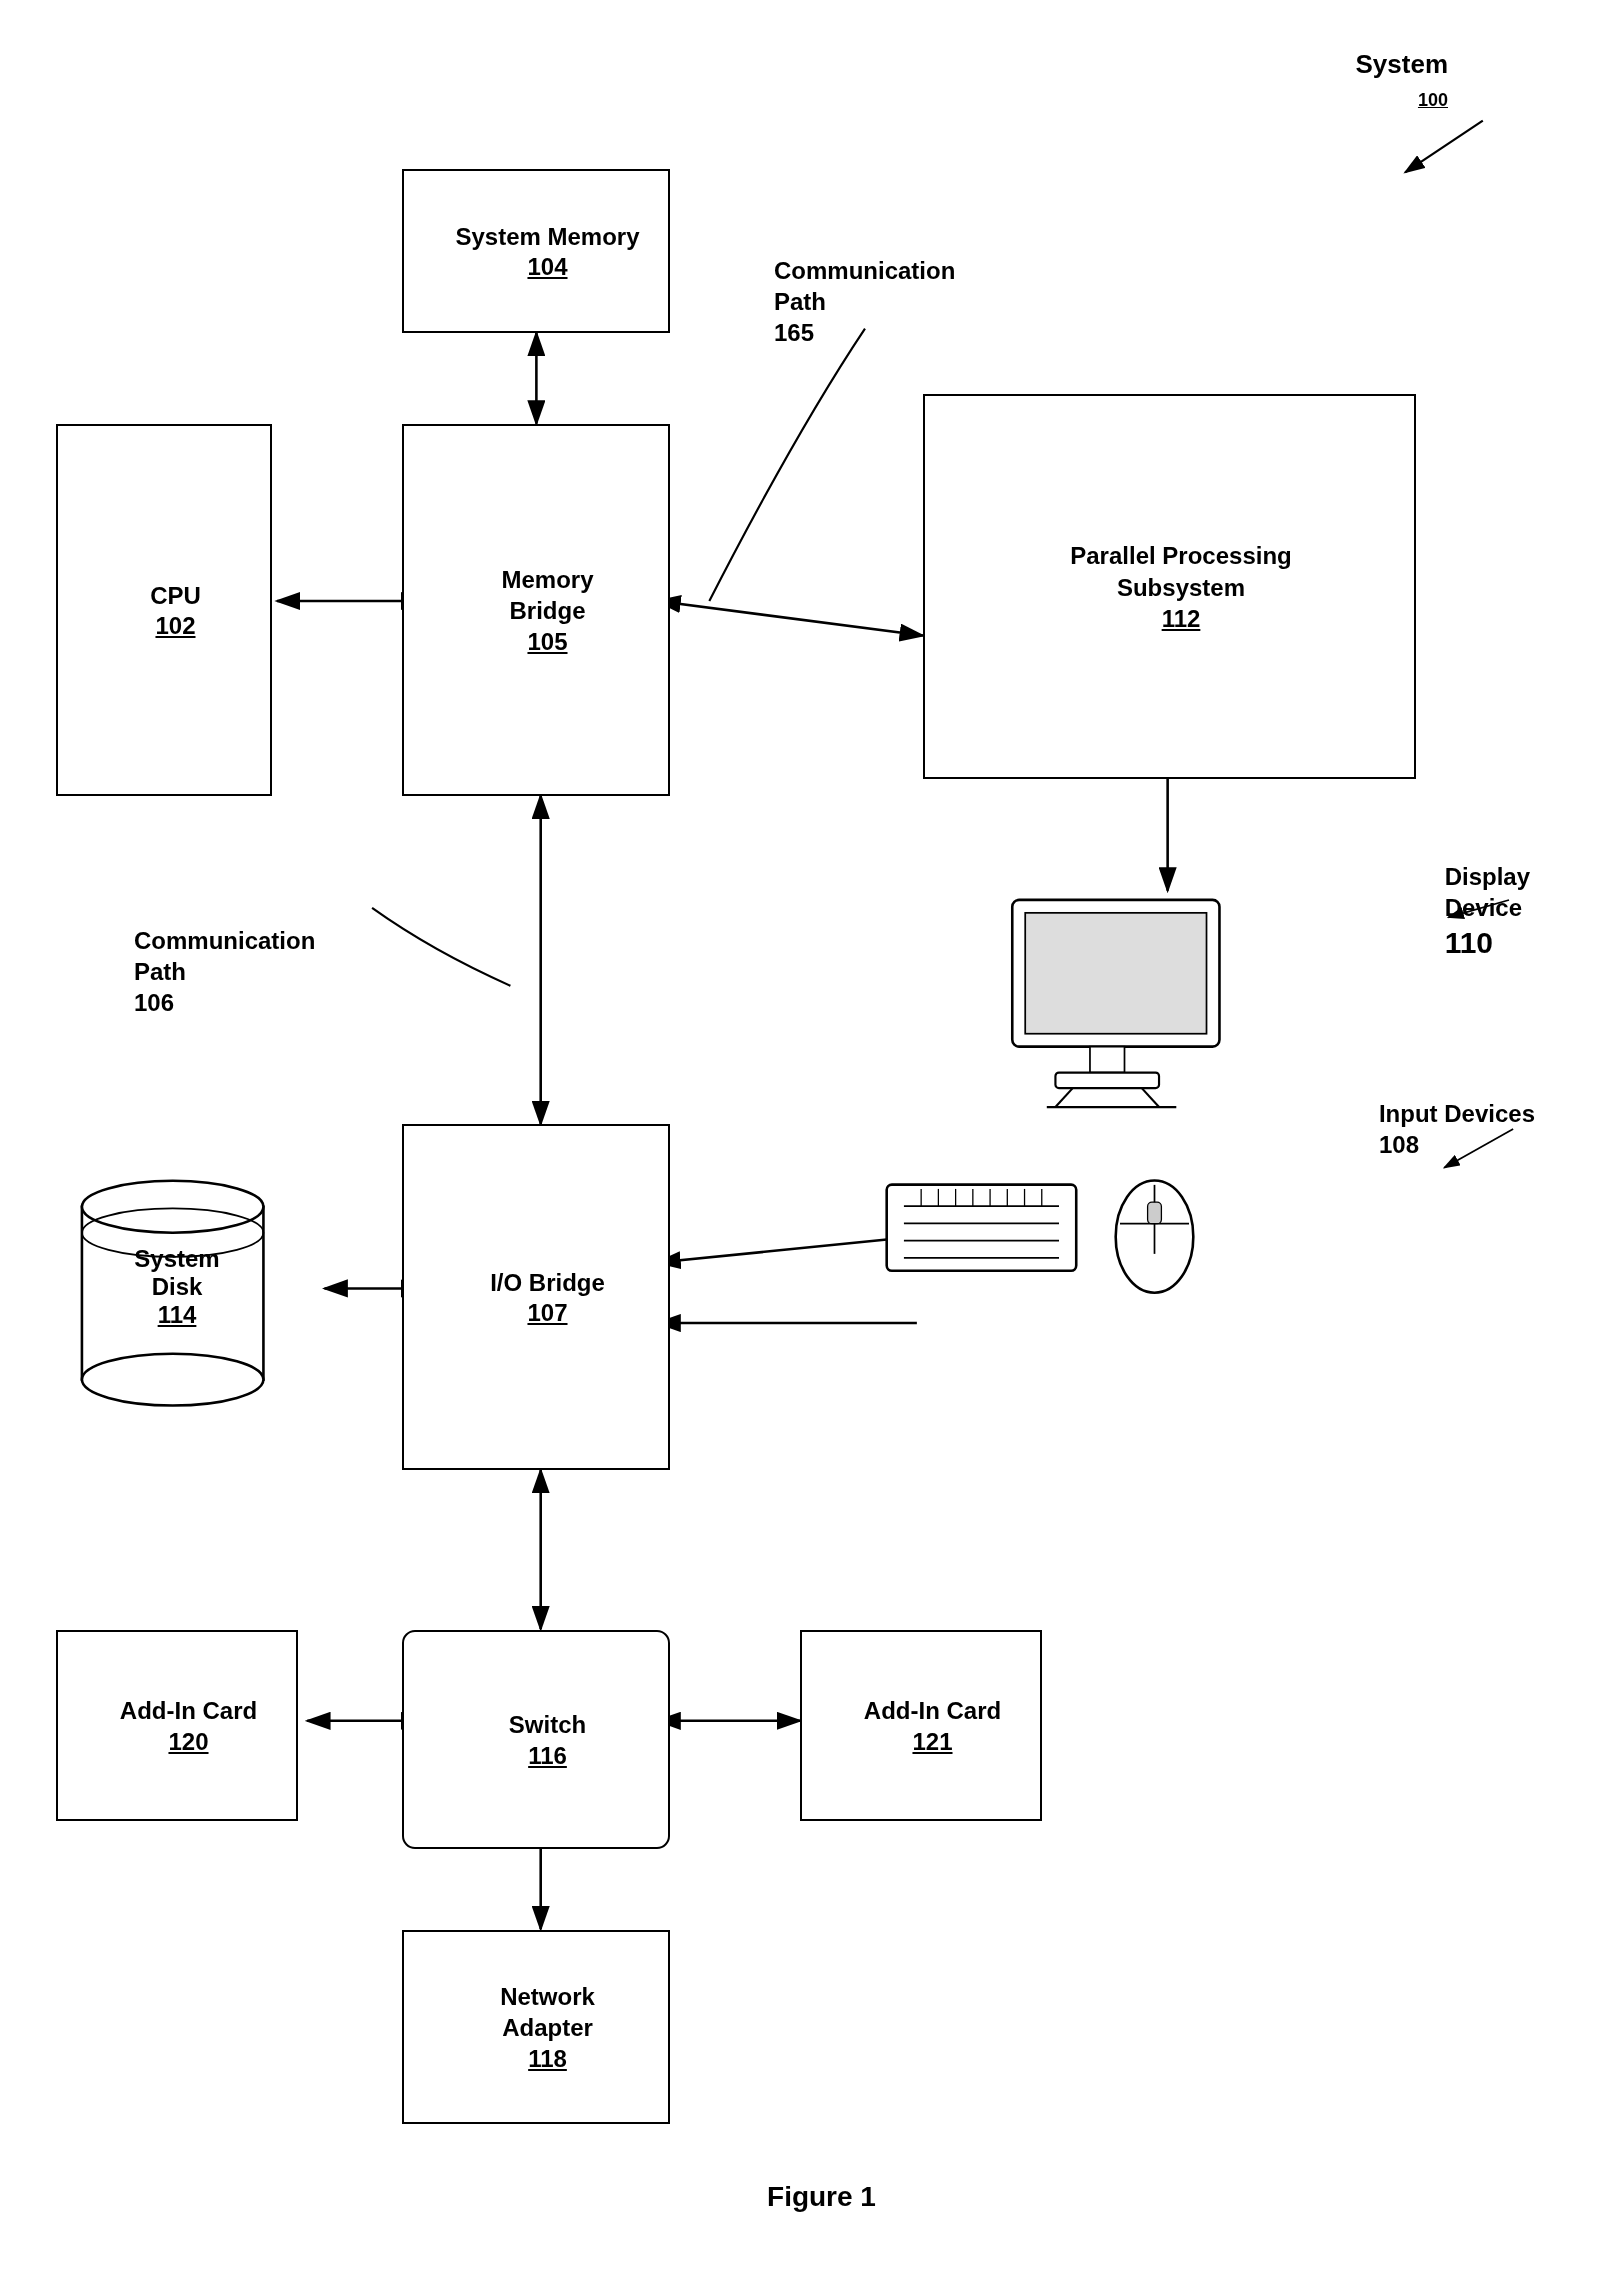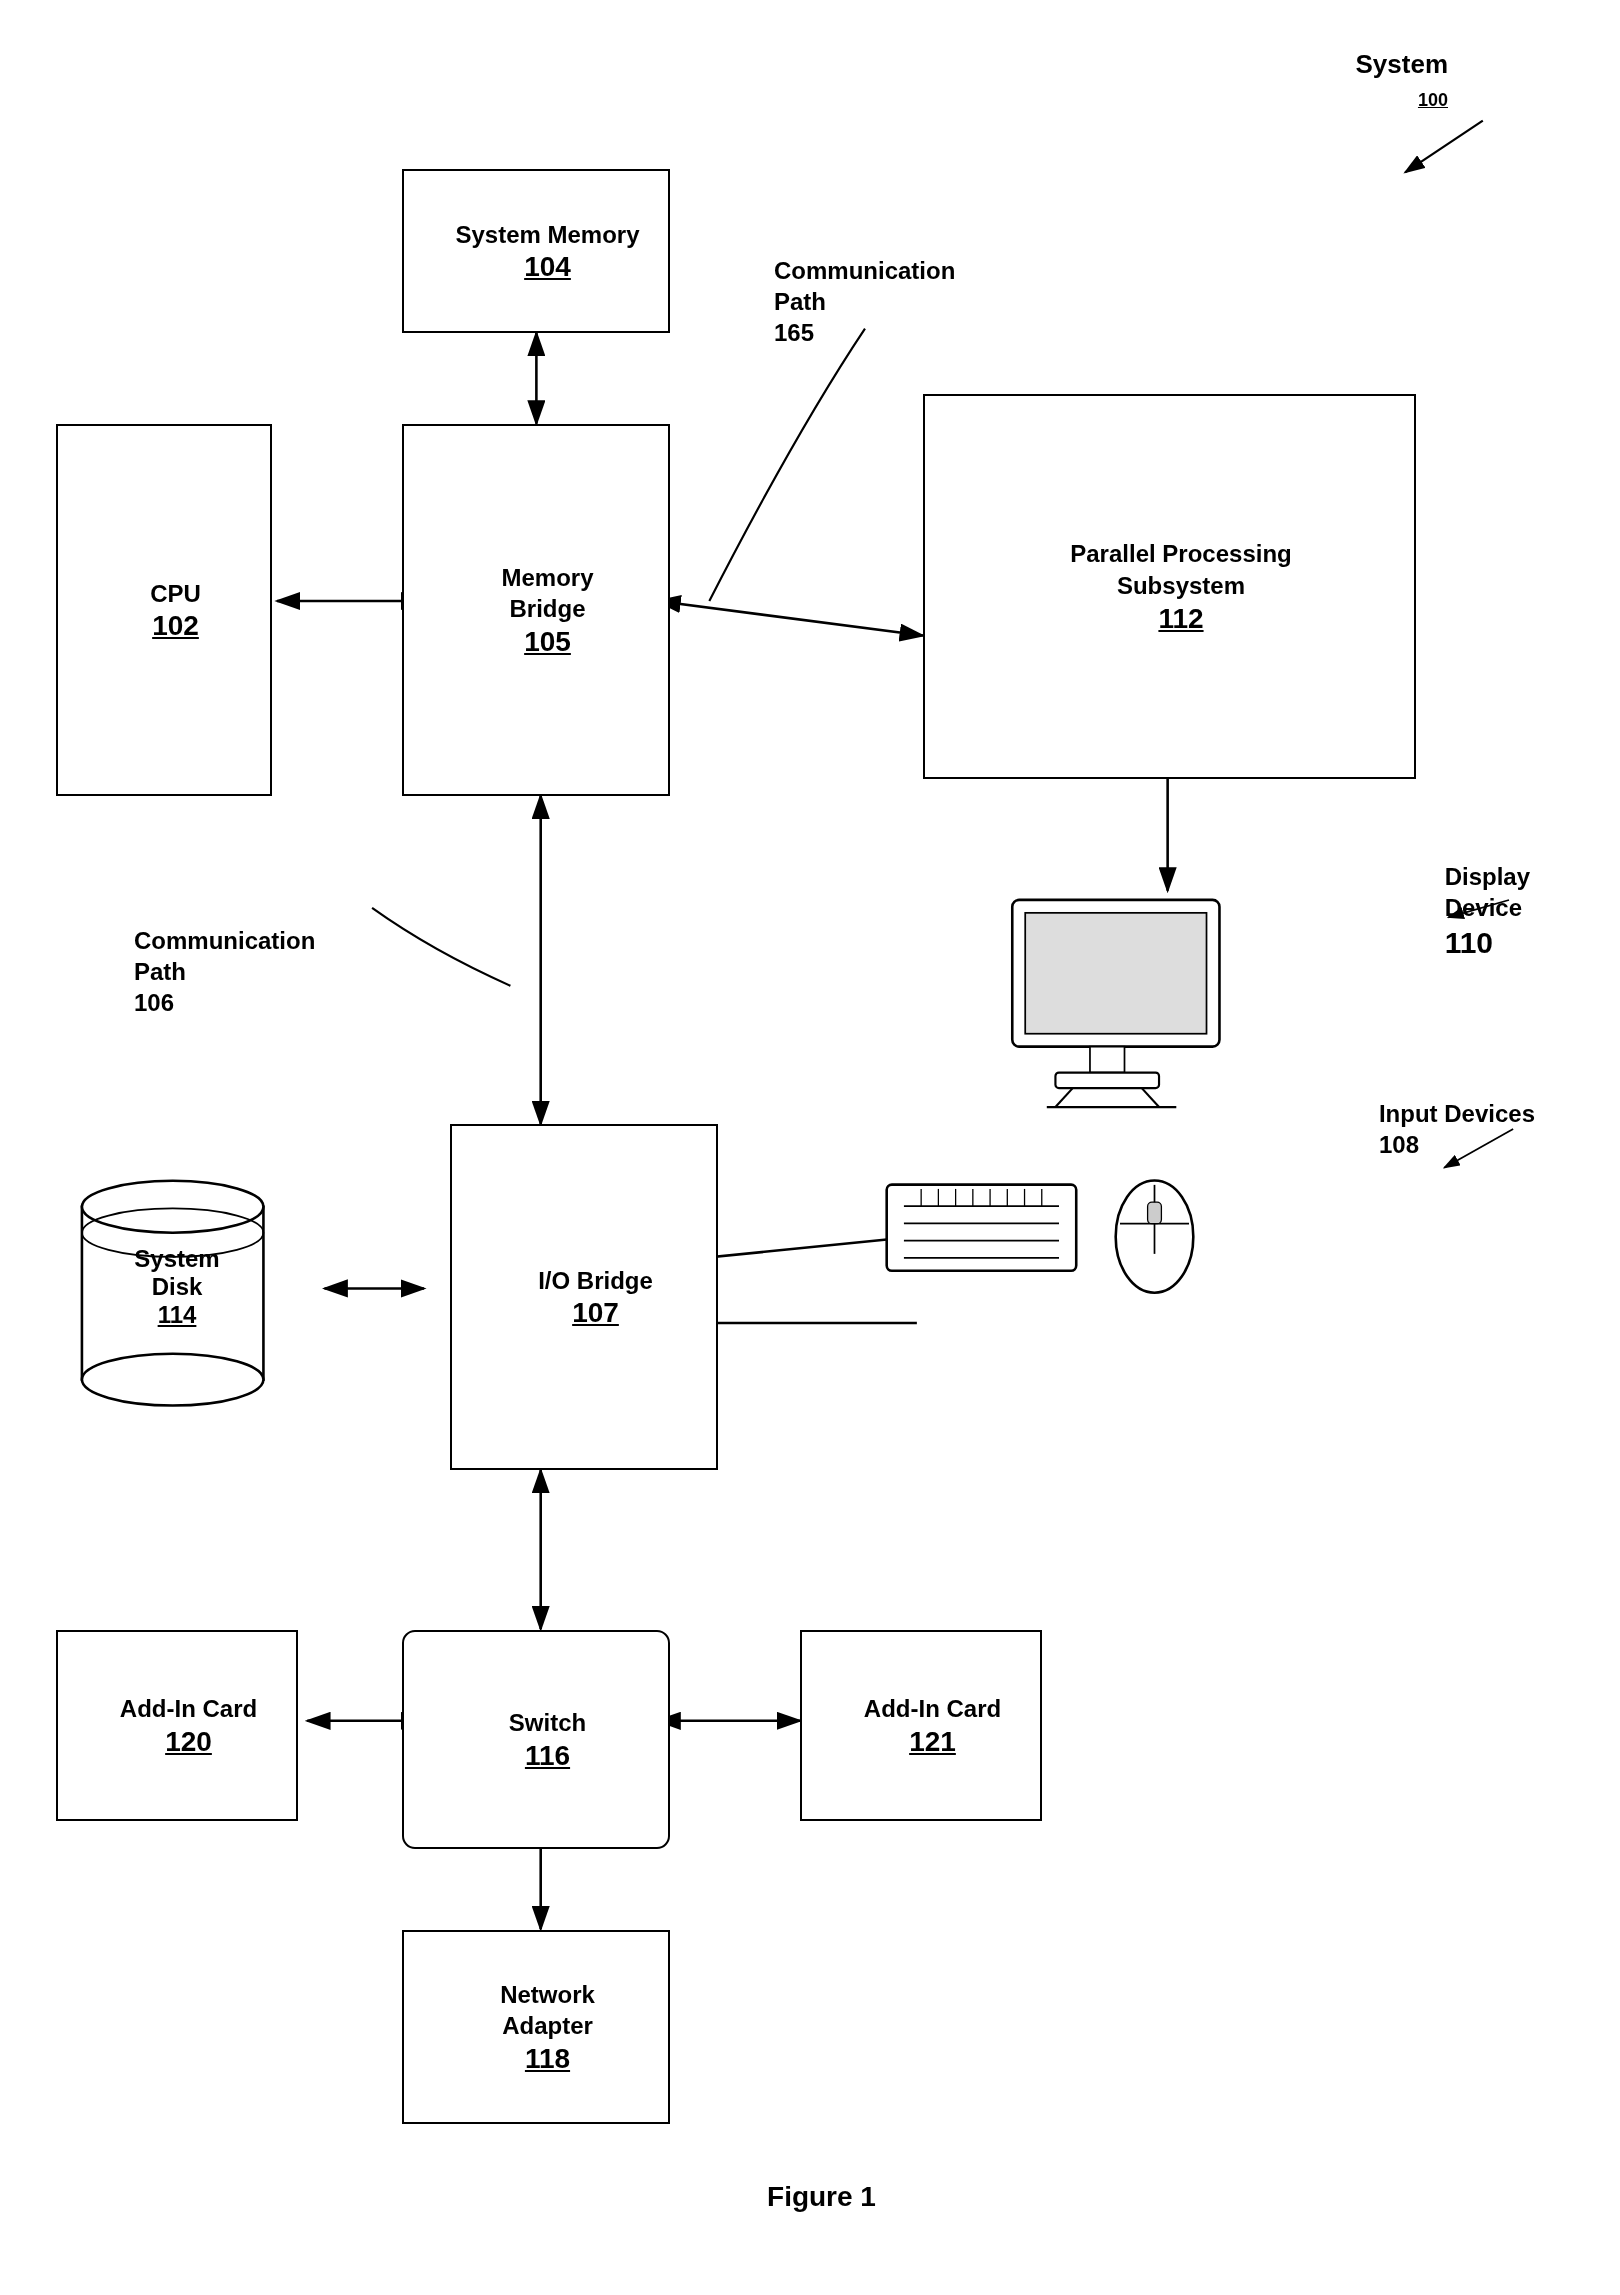--- a/index.html
+++ b/index.html
@@ -26,21 +26,21 @@
       justify-content: center;
       text-align: center;
       padding-left: 23px;
     }
     .box-label {
       font-size: 24px;
       font-weight: bold;
       line-height: 1.3;
     }
     .box-number {
-      font-size: 28px;
+      font-size: 24px;
       font-weight: bold;
       text-decoration: underline;
       margin-top: 1.7px;
     }
     .float-label {
       position: absolute;
       font-size: 24px;
       font-weight: bold;
       text-align: left;
       line-height: 1.3;
@@ -212,21 +212,21 @@
 
   <svg style="position:absolute;top:1116px;right:82px;width:112px;height:69px;" viewBox="0 0 130 80" width="112" height="69">
     <line x1="100" y1="15" x2="20" y2="60" stroke="#000" stroke-width="2" marker-end="url(#arrowhead4)"></line>
     <defs>
       <marker id="arrowhead4" markerWidth="10" markerHeight="7" refX="9" refY="3.5" orient="auto">
         <polygon points="0 0, 10 3.5, 0 7" fill="#000"></polygon>
       </marker>
     </defs>
   </svg>
 
-  <div class="box" style="left:402px; top:1124px; width:268px; height:346px;margin-left:48px;">
+  <div class="box" style="left:402px; top:1124px; width:268px; height:346px;">
     <span class="box-label">I/O Bridge</span>
     <span class="box-number">107</span>
   </div>
 
   <svg style="position:absolute; top:1159px; left:56px;" width="242" height="277" viewBox="0 0 280 320">
 
     <rect x="30" y="55" width="210" height="200" fill="white" stroke="#000" stroke-width="3"></rect>
 
     <ellipse cx="135" cy="55" rx="105" ry="30" fill="white" stroke="#000" stroke-width="3"></ellipse>
 

